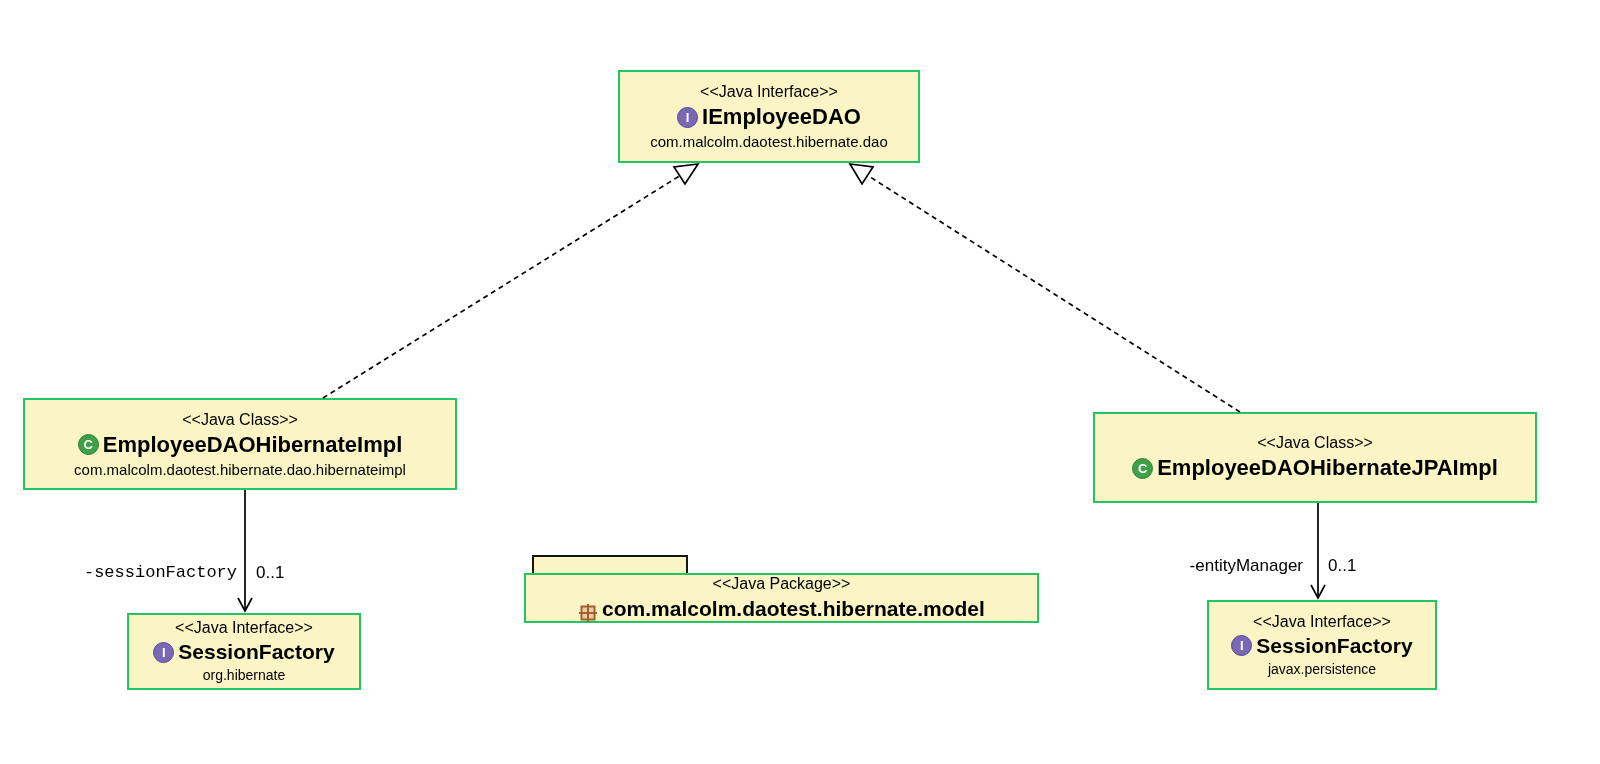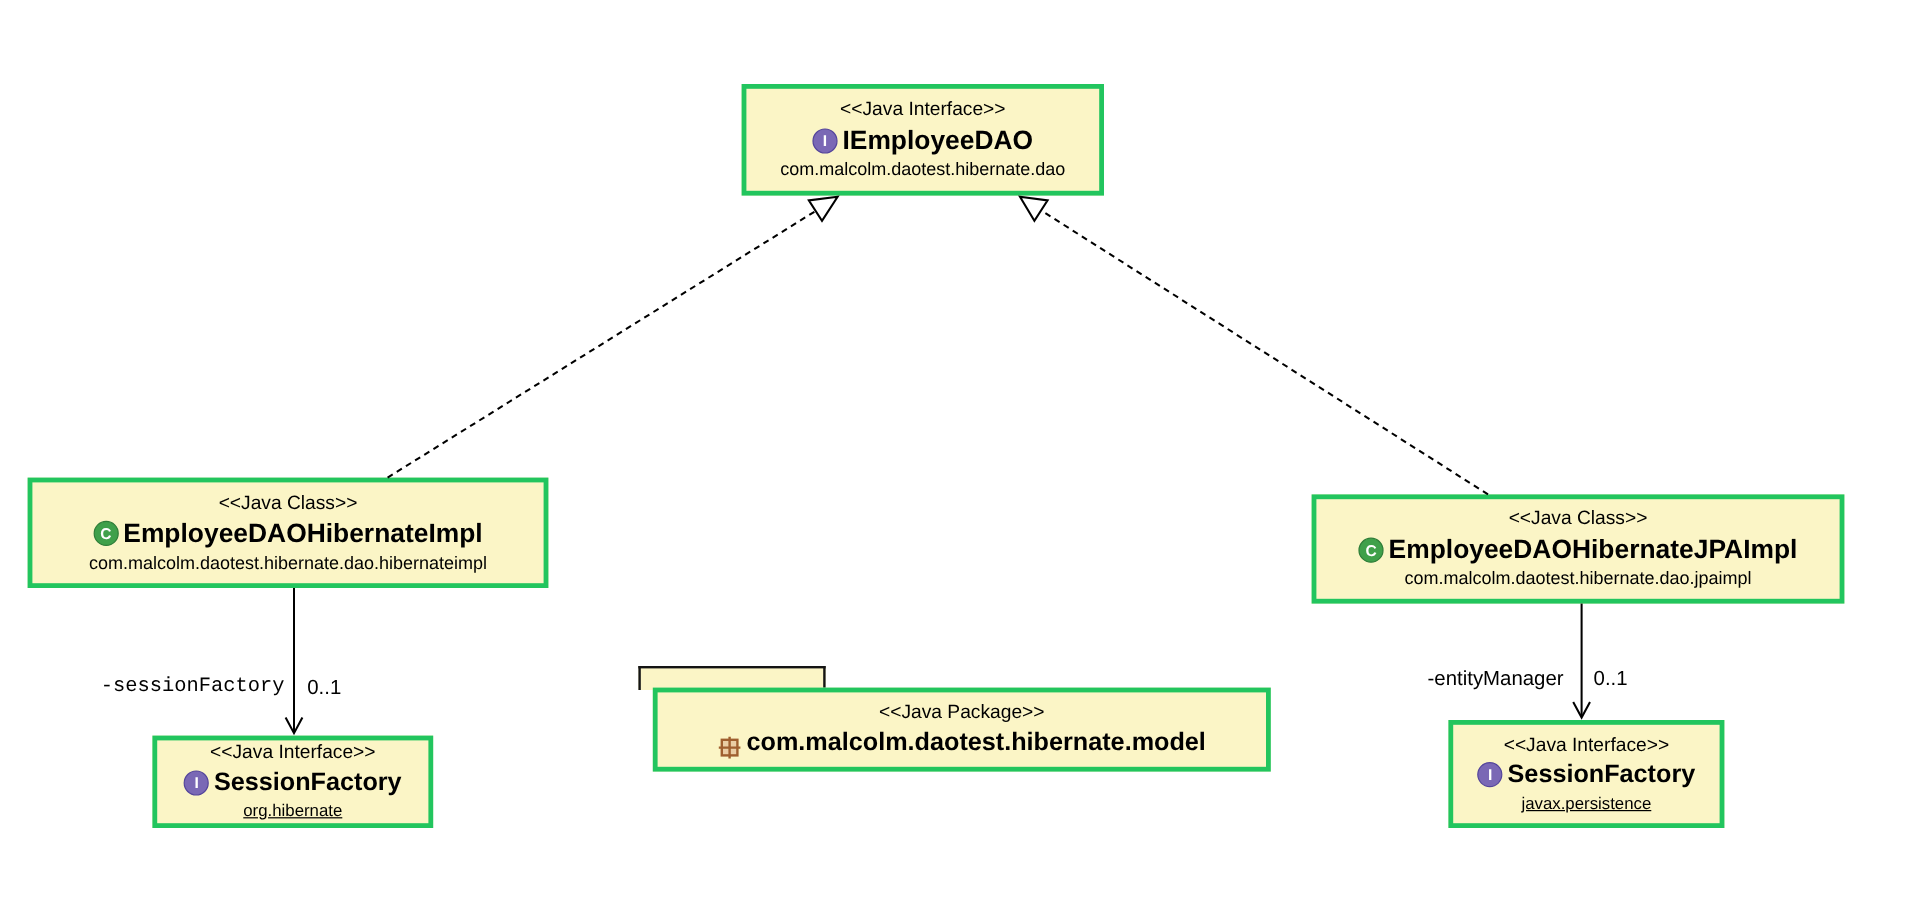--- a/index.html
+++ b/index.html
@@ -19,21 +19,21 @@
   .wires {
     position: absolute;
     left: 0; top: 0;
     width: 1600px; height: 764px;
     pointer-events: none;
   }
   .uml-node {
     position: absolute;
     box-sizing: border-box;
     background: #FBF5C6;
-    border: 4px solid #22c55e;
+    border: 2px solid #22c55e;
     display: flex;
     flex-direction: column;
     align-items: center;
     justify-content: center;
     text-align: center;
     gap: 1px;
   }
   .stereo {
     font-size: 16px;
     line-height: 20px;
@@ -49,21 +49,21 @@
     line-height: 28px;
     white-space: nowrap;
   }
   .small .name-row { font-size: 21px; line-height: 26px; }
   .pkg {
     font-size: 15px;
     line-height: 19px;
     white-space: nowrap;
     text-align: right;
   }
-  .small .pkg { font-size: 14px; text-decoration: underline; }
+  .small .pkg { font-size: 14px; }
   .circle-icon {
     display: inline-flex;
     align-items: center;
     justify-content: center;
     width: 19px;
     height: 19px;
     border-radius: 50%;
     color: #ffffff;
     font-size: 13px;
     font-weight: bold;
@@ -114,21 +114,20 @@
     </div>
     <div class="pkg">com.malcolm.daotest.hibernate.dao.hibernateimpl</div>
   </div>
 
   <div class="uml-node" style="left:1093px;top:412px;width:444px;height:91px;">
     <div class="stereo">&lt;&lt;Java Class&gt;&gt;</div>
     <div class="name-row">
       <span class="circle-icon class-icon">C</span>
       <span>EmployeeDAOHibernateJPAImpl</span>
     </div>
-    <div class="pkg">com.malcolm.daotest.hibernate.dao.jpaimpl</div>
   </div>
 
   <div class="uml-node small" style="left:127px;top:613px;width:234px;height:77px;">
     <div class="stereo">&lt;&lt;Java Interface&gt;&gt;</div>
     <div class="name-row">
       <span class="circle-icon iface-icon">I</span>
       <span>SessionFactory</span>
     </div>
     <div class="pkg">org.hibernate</div>
   </div>
@@ -136,21 +135,21 @@
   <div class="uml-node small" style="left:1207px;top:600px;width:230px;height:90px;">
     <div class="stereo">&lt;&lt;Java Interface&gt;&gt;</div>
     <div class="name-row">
       <span class="circle-icon iface-icon">I</span>
       <span>SessionFactory</span>
     </div>
     <div class="pkg">javax.persistence</div>
   </div>
 
   <div class="pkg-tab" style="left:532px;top:555px;width:156px;height:20px;"></div>
-  <div class="uml-node" style="left:544px;top:573px;width:515px;height:70px;">
+  <div class="uml-node" style="left:524px;top:573px;width:515px;height:50px;">
     <div class="stereo">&lt;&lt;Java Package&gt;&gt;</div>
     <div class="name-row" style="font-size:21px;align-items:flex-end;">
       <svg width="20" height="20" viewBox="0 0 20 20">
         <rect x="3.5" y="3.5" width="13" height="13" fill="#EACDA4" stroke="#9F5F2F" stroke-width="2"></rect>
         <line x1="1" y1="10" x2="19" y2="10" stroke="#9F5F2F" stroke-width="2"></line>
         <line x1="10" y1="1" x2="10" y2="19" stroke="#9F5F2F" stroke-width="2"></line>
       </svg>
       <span>com.malcolm.daotest.hibernate.model</span>
     </div>
   </div>

